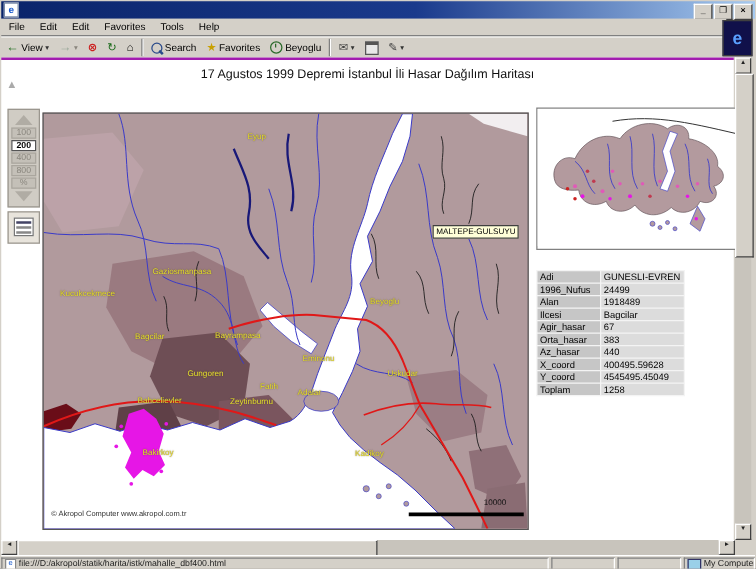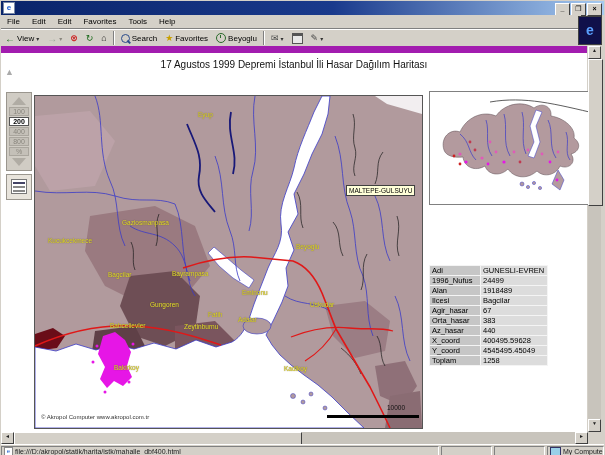--- a/index.html
+++ b/index.html
@@ -36,21 +36,21 @@
   .ic-search{width:7px;height:7px;border:1.5px solid #2a4a8a;border-radius:50%;position:relative;}
   .ic-search::after{content:"";position:absolute;width:4px;height:1.5px;background:#2a4a8a;
     left:5px;top:6px;transform:rotate(45deg);}
   .ic-fav{color:#c8a000;font-size:9px;}
   .ic-hist{width:8px;height:8px;border:1px solid #2a6a2a;border-radius:50%;position:relative;}
   .ic-hist::after{content:"";position:absolute;left:3px;top:1px;width:1px;height:3px;background:#2a6a2a;}
   .ic-mail{font-size:9px;color:#444;}
   .ic-print{width:9px;height:7px;background:#e8e8e8;border:1px solid #555;border-top-width:3px;}
   .ic-edit{font-size:9px;color:#444;}
   
-  .content{left:1px;top:46px;width:586px;height:386px;background:#fff;border-top:7px solid #a21caf;}
+  .content{left:1px;top:46px;width:586px;height:386px;background:#fff;border-top:2px solid #a21caf;}
   .pagetitle{left:0;top:6px;width:586px;text-align:center;font-size:10px;color:#111;}
   
   .north{left:4px;top:14px;color:#aaa;font-size:9px;}
   .zoompanel{left:5px;top:39px;width:24px;background:#d0ccc4;border:1px solid #9a968e;padding:2px 0;}
   .ztri{width:0;height:0;margin:2px auto;border-left:7px solid transparent;border-right:7px solid transparent;}
   .ztri.up{border-bottom:8px solid #b0aca4;}
   .ztri.down{border-top:8px solid #b0aca4;}
   .zlevel{width:18px;margin:1px auto;text-align:center;font-size:7px;color:#8a867e;
     background:#c4c0b8;border:1px solid #aaa69e;}
   .zlevel.selected{background:#fff;color:#000;border:1px solid #555;font-weight:bold;}
@@ -62,21 +62,21 @@
   .map-area{left:33px;top:42px;width:387px;height:332px;border:1px solid #555;background:#b19a9d;overflow:hidden;}
   .maplabel{position:absolute;font-size:6.5px;color:#e8e032;text-shadow:0 0 1px #403020;white-space:nowrap;}
   .tooltip{position:absolute;background:#ffffd8;border:1px solid #404040;font-size:6.5px;
     padding:0 2px;line-height:9px;color:#000;white-space:nowrap;}
   .copyright{position:absolute;left:6px;top:318px;font-size:6px;color:#333;}
   .scaletext{position:absolute;left:352px;top:308px;font-size:6.5px;color:#111;}
   .scalebar{position:absolute;left:292px;top:319px;width:92px;height:3px;background:#000;}
   
   .overview{left:428px;top:38px;width:172px;height:112px;background:#fff;border:1px solid #808080;
     box-shadow:1px 1px 0 #fff inset;}
-  .infotable{left:428px;top:168px;border-collapse:separate;border-spacing:1px;background:#f4f4f4;margin-top:44px;}
+  .infotable{left:428px;top:168px;border-collapse:separate;border-spacing:1px;background:#f4f4f4;}
   .infotable td{font-size:7.5px;line-height:9px;padding:0 2px;white-space:nowrap;}
   .infotable td.f{background:#c6c6c6;width:46px;}
   .infotable td.v{background:#dcdcdc;min-width:62px;}
   
   .vsb{left:588px;top:46px;width:13px;height:386px;background:#c8c4bc;}
   .hsb{left:1px;top:432px;width:587px;height:12px;background:#c8c4bc;}
   .sbtn{position:absolute;background:#d4d0c8;border:1px solid;border-color:#fff #404040 #404040 #fff;
     font-size:5px;text-align:center;color:#222;}
   .vthumb{position:absolute;left:0;top:13px;width:13px;height:145px;background:#d4d0c8;
     border:1px solid;border-color:#fff #404040 #404040 #fff;}

